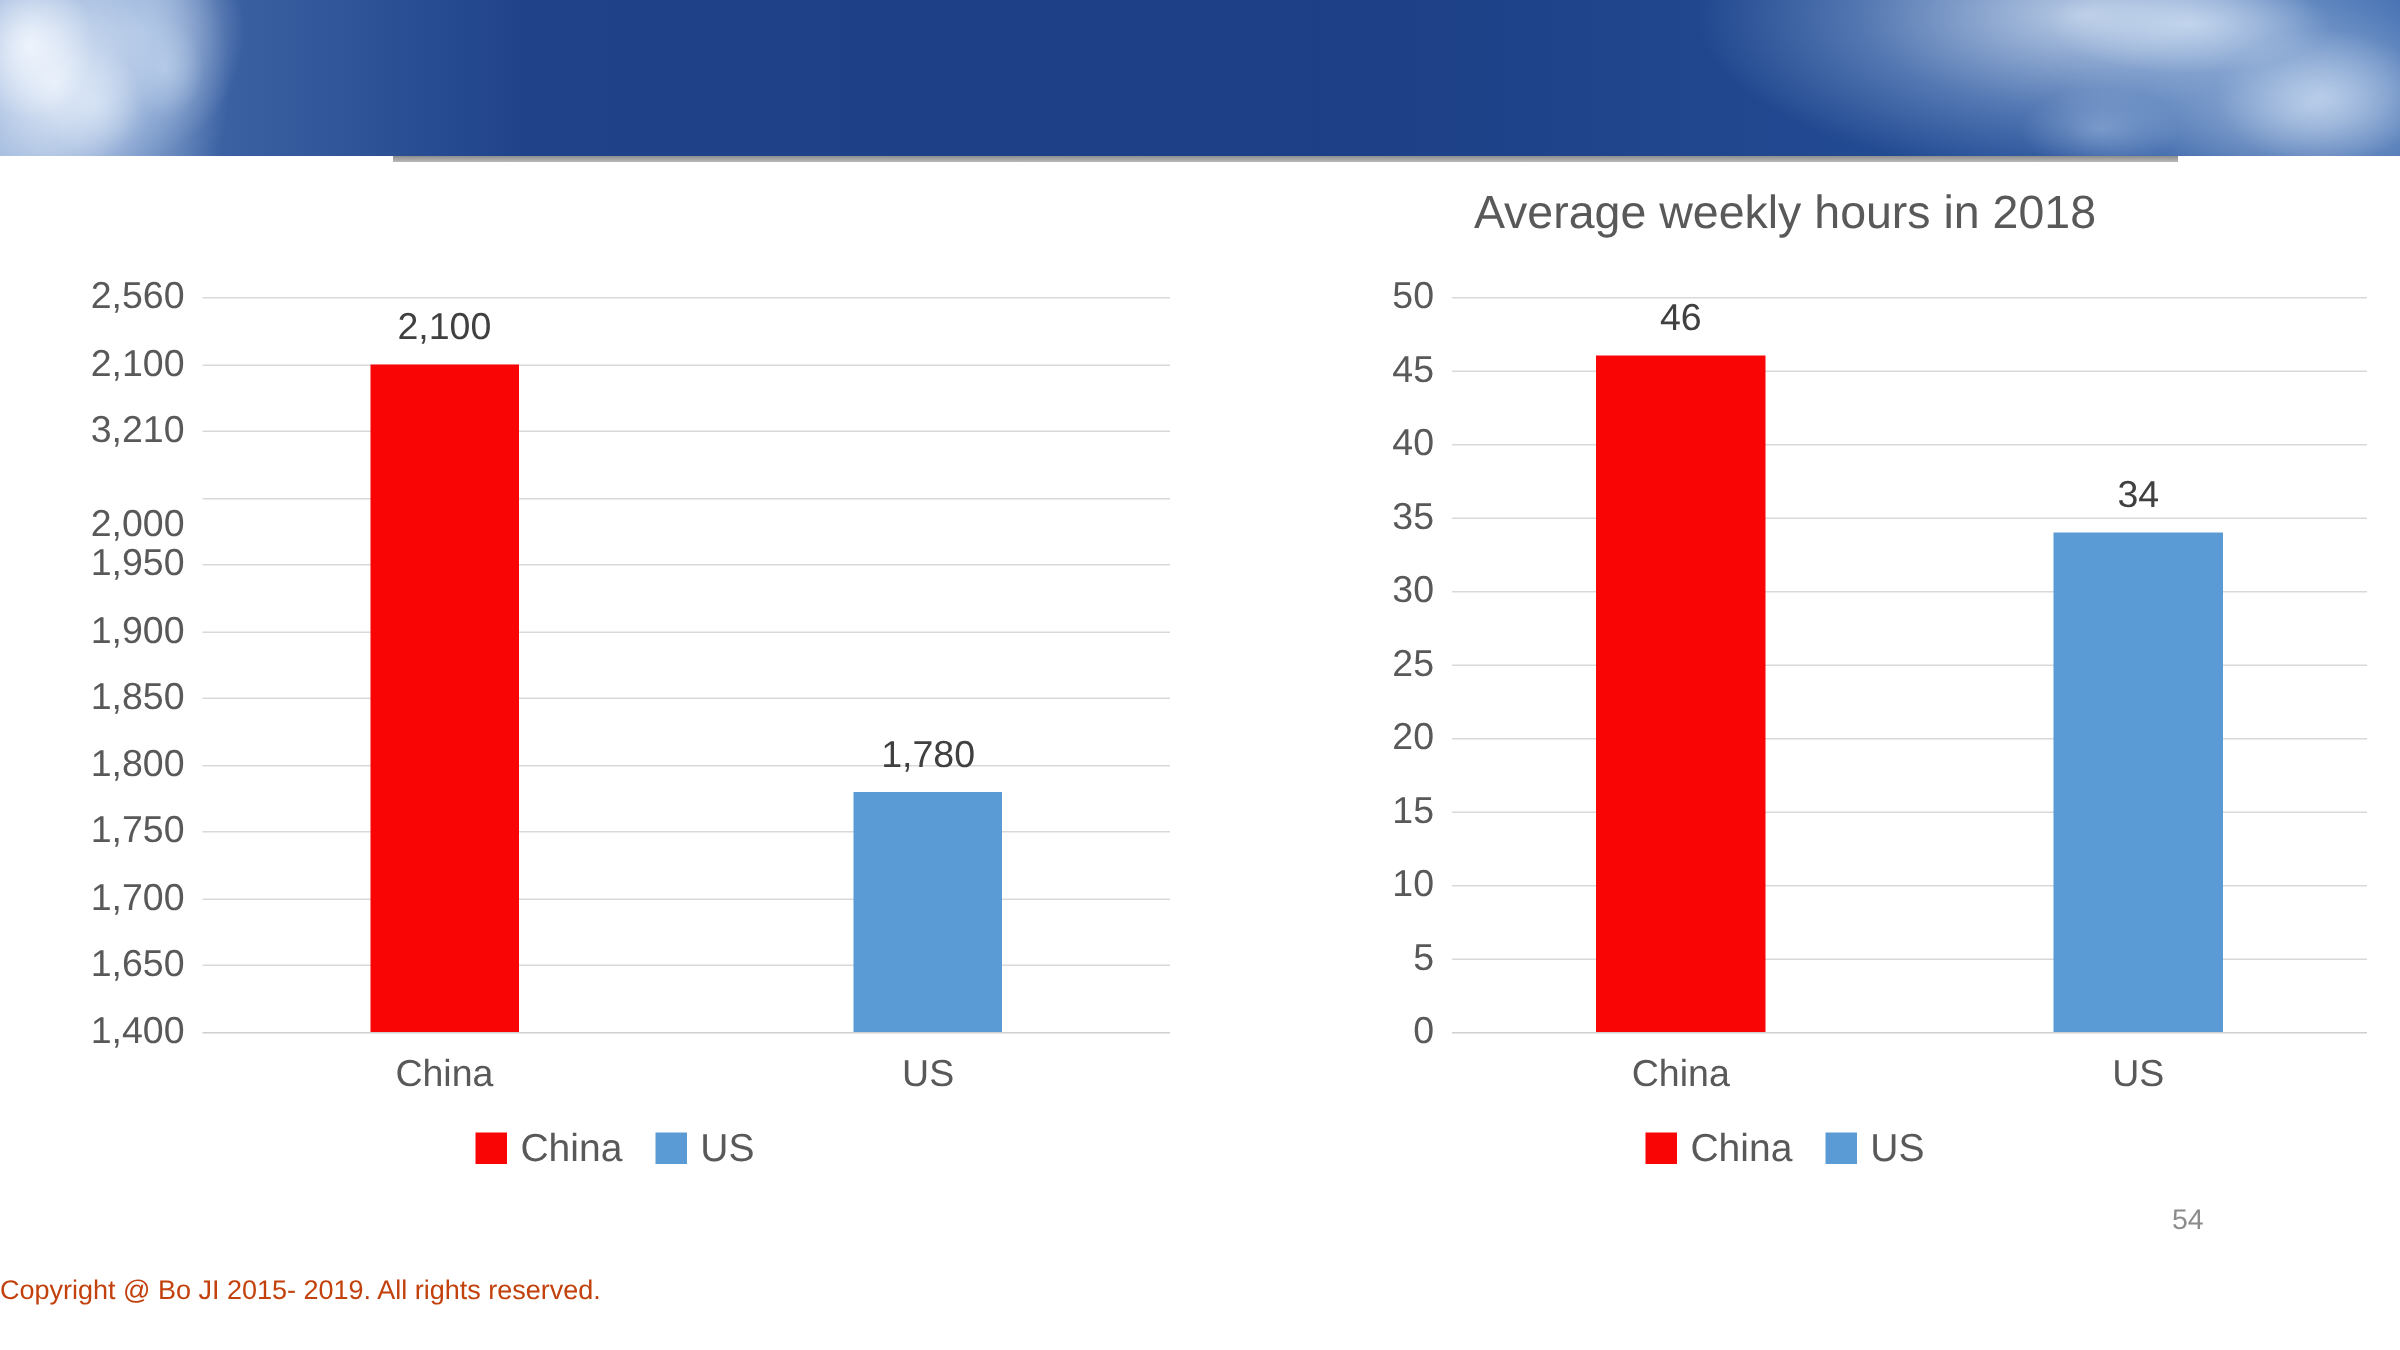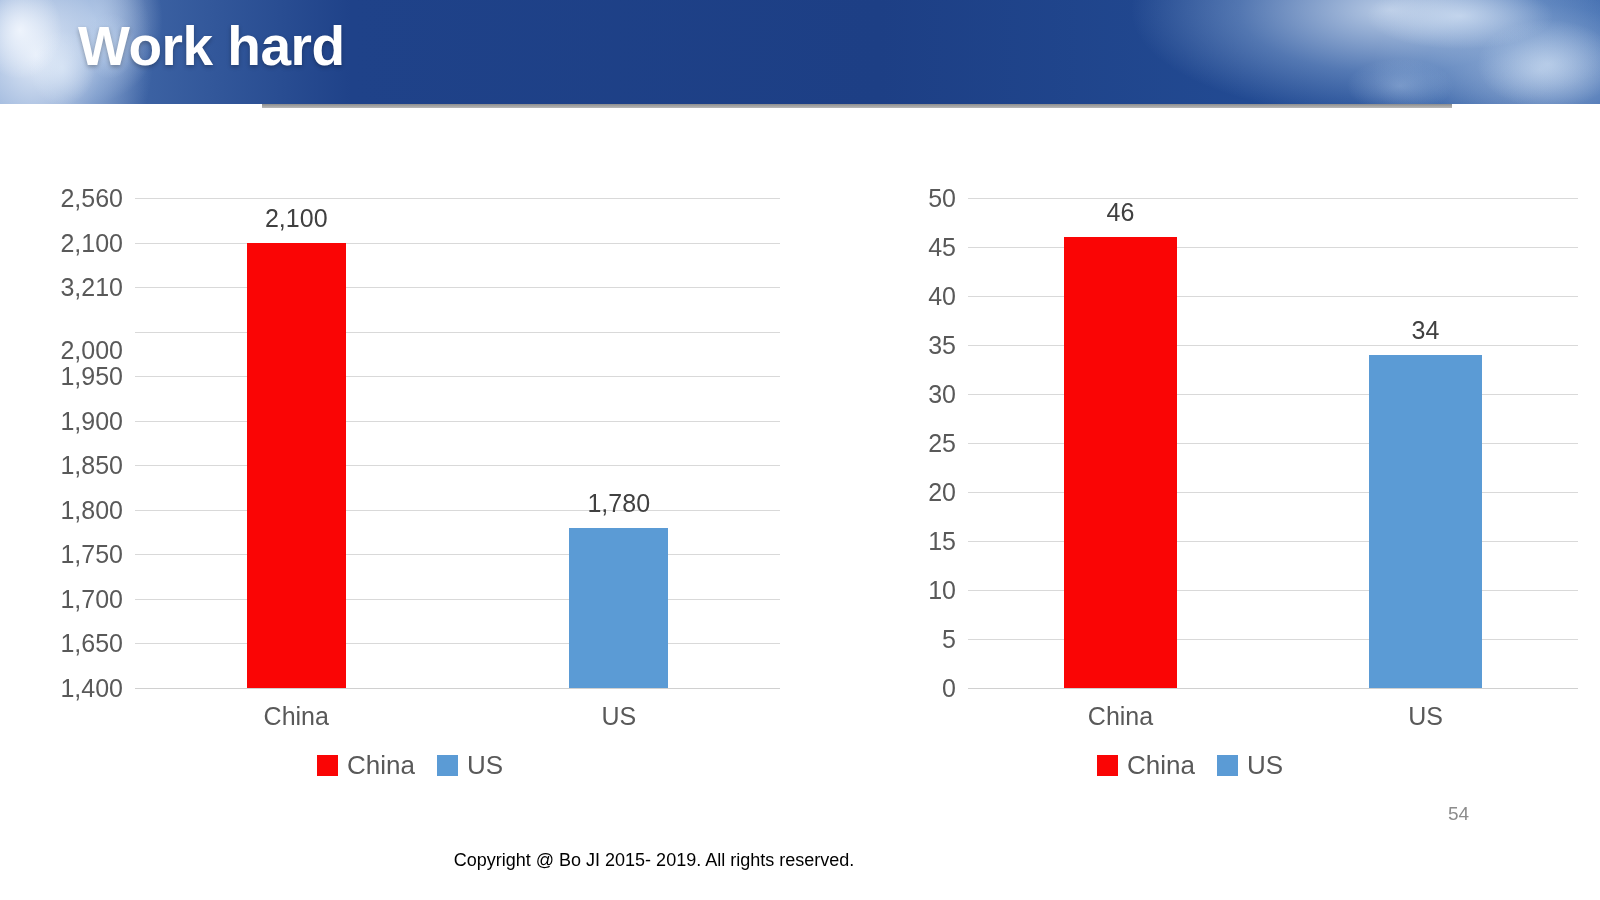--- a/index.html
+++ b/index.html
@@ -187,43 +187,42 @@
     top: 808px;
     font-size: 25px;
     color: #000000;
     white-space: nowrap;
   }
   .copyright {
     position: absolute;
     left: 0;
     top: 850px;
     width: 1308px;
-    text-align: center;
+    text-align: left;
     font-size: 18px;
-    color: #000000;
+    color: #c2410c;
     white-space: nowrap;
   }
   .page-number {
     position: absolute;
     left: 1448px;
     top: 803px;
     font-size: 19px;
     color: #8c8c8c;
   }
 </style>
 </head>
 <body>
 
 <div class="slide">
 
   <div class="header">
     <div class="header-clouds-left"></div>
     <div class="header-clouds-right"></div>
   </div>
-  <div class="header-title">Work hard</div>
   <div class="header-underline"></div>
 
   <div class="chart-panel" id="panel-left">
     <div class="plot" id="plot-left">
         <div class="gridline" style="top: 0px;"></div>
         <div class="ytick" style="top: 0px;">2,560</div>
         <div class="gridline" style="top: 44.5455px;"></div>
         <div class="ytick" style="top: 44.5455px;">2,100</div>
         <div class="gridline" style="top: 89.0909px;"></div>
         <div class="ytick" style="top: 89.0909px;">3,210</div>
@@ -258,20 +257,21 @@
         <span class="legend-text">China</span>
       </div>
       <div class="legend-item">
         <span class="legend-swatch us"></span>
         <span class="legend-text">US</span>
       </div>
     </div>
   </div>
 
   <div class="chart-panel" id="panel-right">
+    <div class="chart-title">Average weekly hours in 2018</div>
     <div class="plot" id="plot-right">
         <div class="gridline" style="top: 0px;"></div>
         <div class="ytick" style="top: 0px;">50</div>
         <div class="gridline" style="top: 49px;"></div>
         <div class="ytick" style="top: 49px; margin-left: 32px;">45</div>
         <div class="gridline" style="top: 98px;"></div>
         <div class="ytick" style="top: 98px;">40</div>
         <div class="gridline" style="top: 147px;"></div>
         <div class="ytick" style="top: 147px;">35</div>
         <div class="gridline" style="top: 196px;"></div>

